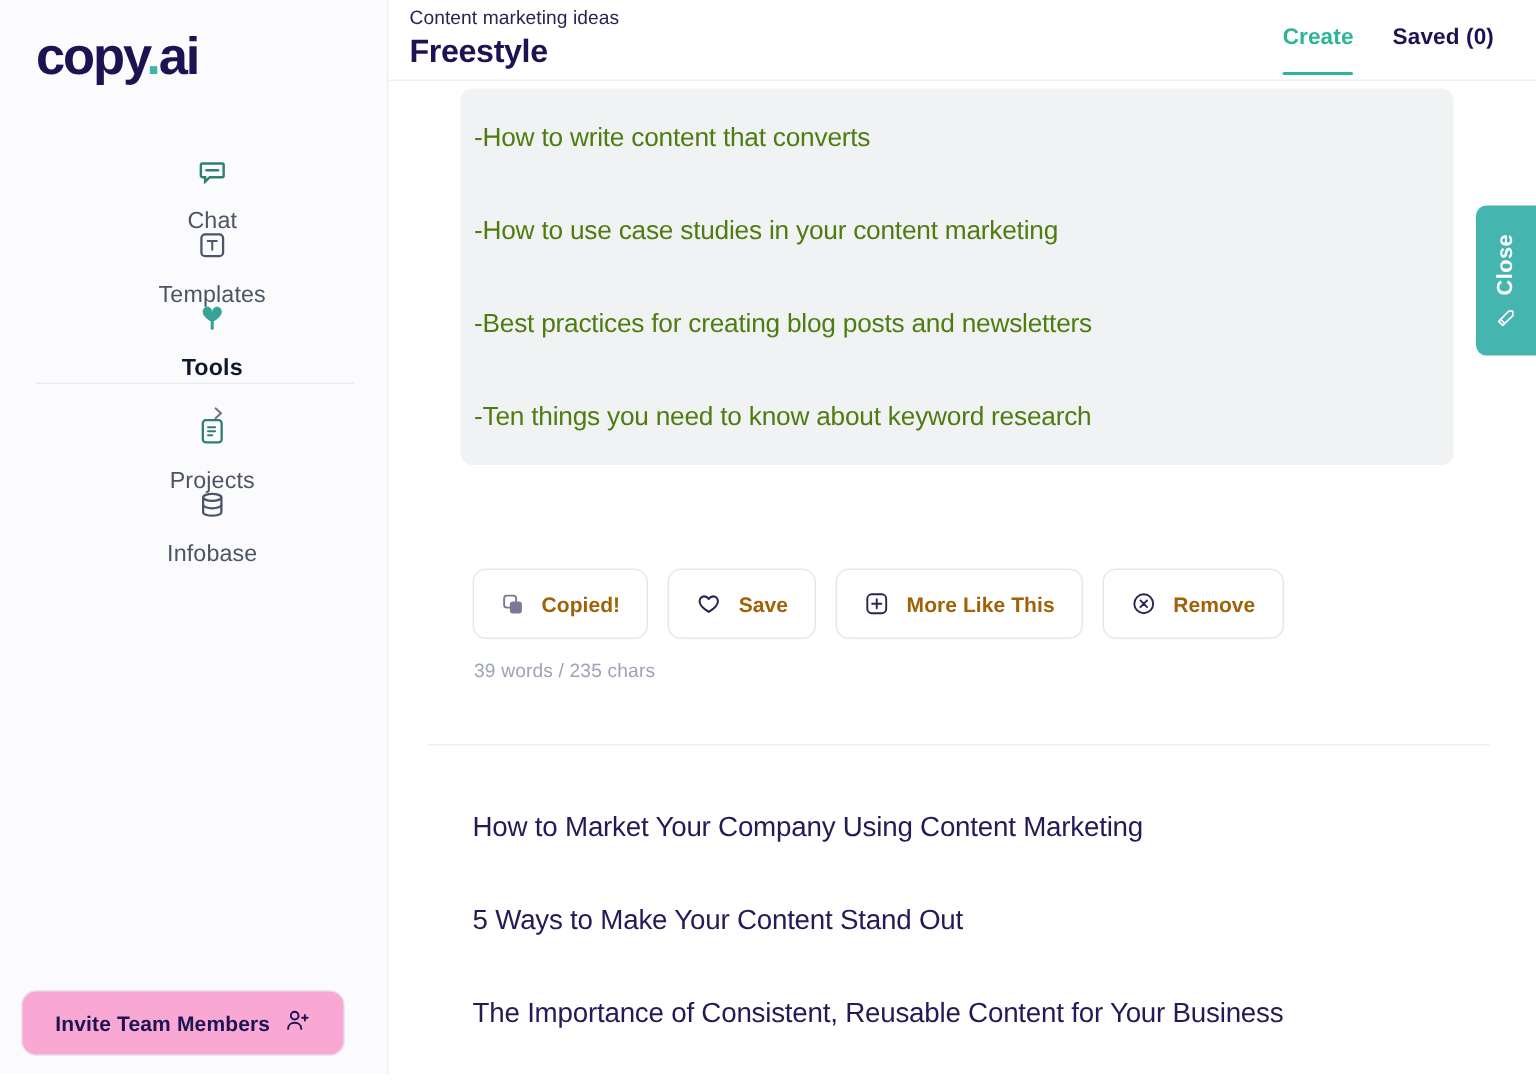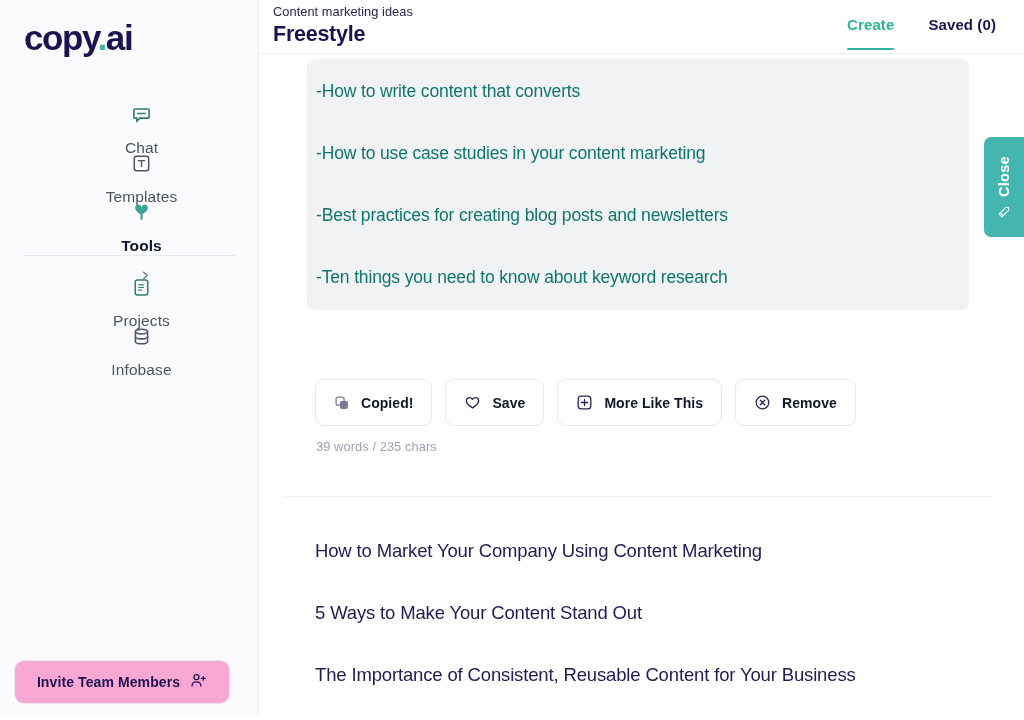--- a/index.html
+++ b/index.html
@@ -108,21 +108,21 @@
     letter-spacing: 0.05px;
   }
   .crumb-title {
     font-size: 21.5px;
     font-weight: bold;
     color: #1e1352;
     letter-spacing: -0.25px;
     line-height: 27px;
     margin-top: 1px;
   }
-  .tabs { display: flex; gap: 34px; padding-top: 13px; }
+  .tabs { display: flex; gap: 26px; padding-top: 13px; }
   .tab {
     font-size: 15px;
     font-weight: bold;
     color: #1e1352;
     cursor: pointer;
     position: relative;
     padding-bottom: 17px;
     letter-spacing: 0.1px;
   }
   .tab.active { color: #2fb49b; }
@@ -144,21 +144,21 @@
   .result-card {
     position: absolute;
     left: 48px; top: 5px;
     width: 662px;
     background: #f1f2f4;
     border-radius: 8px;
     padding: 22px 0 22px 9px;
   }
   .result-line {
     font-size: 17.5px;
-    color: #0f766e;
+    color: #4d7c0f;
     line-height: 21px;
     margin-bottom: 41px;
     letter-spacing: -0.15px;
     padding-left: 0;
   }
   .result-line:last-child { margin-bottom: 0; }
 
   .actions {
     position: absolute;
     left: 56px; top: 325px;
@@ -170,21 +170,21 @@
     border: 1px solid #e7e8ee;
     border-radius: 9px;
     background: #ffffff;
     display: flex;
     align-items: center;
     gap: 11px;
     padding: 1px 18px;
     cursor: pointer;
     font-size: 14px;
     font-weight: bold;
-    color: #0f172a;
+    color: #a16207;
     letter-spacing: 0.05px;
   }
   .action-btn .act-icon { display:flex; align-items:center; }
 
   .wordcount {
     position: absolute;
     left: 57px; top: 385px;
     font-size: 12.8px;
     color: #9ea3b5;
     letter-spacing: 0.1px;

